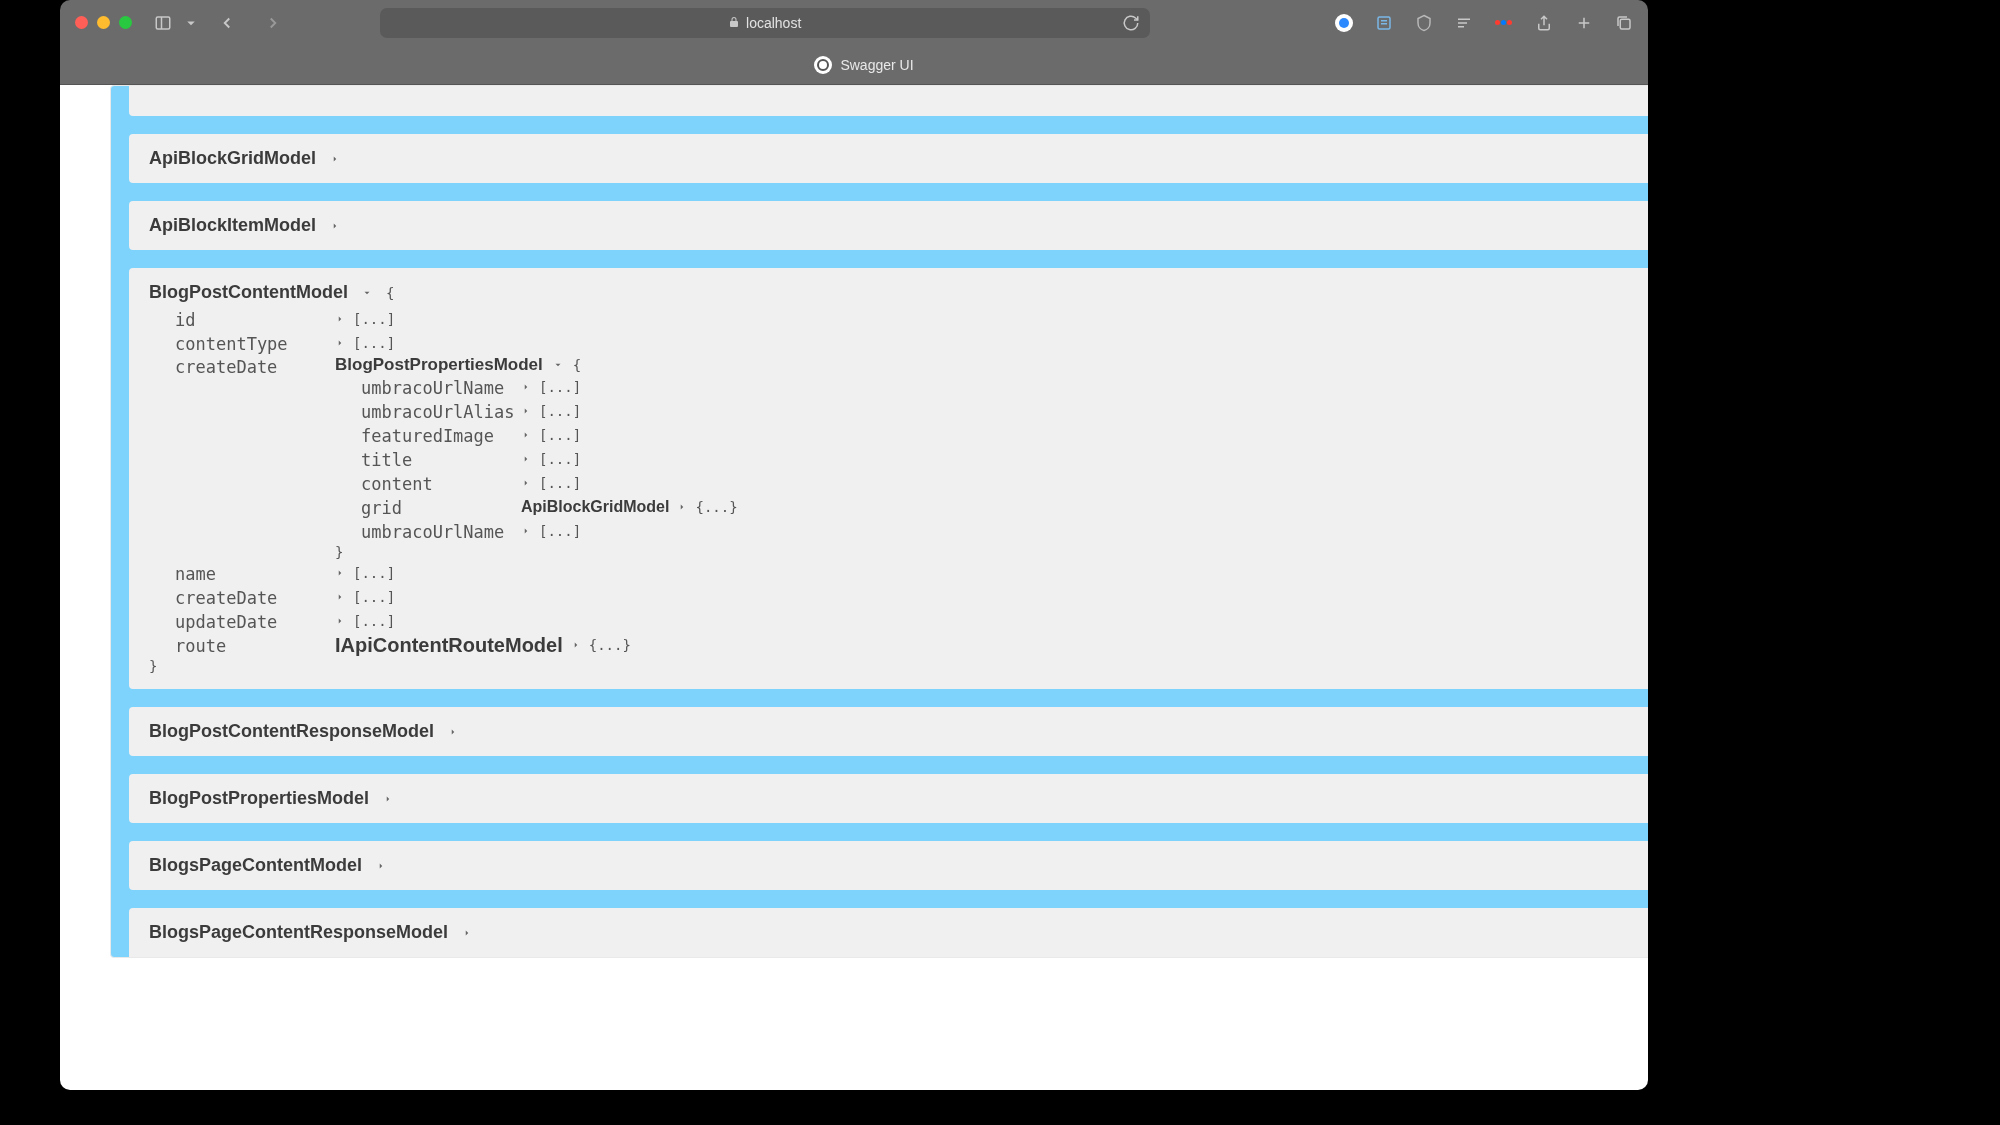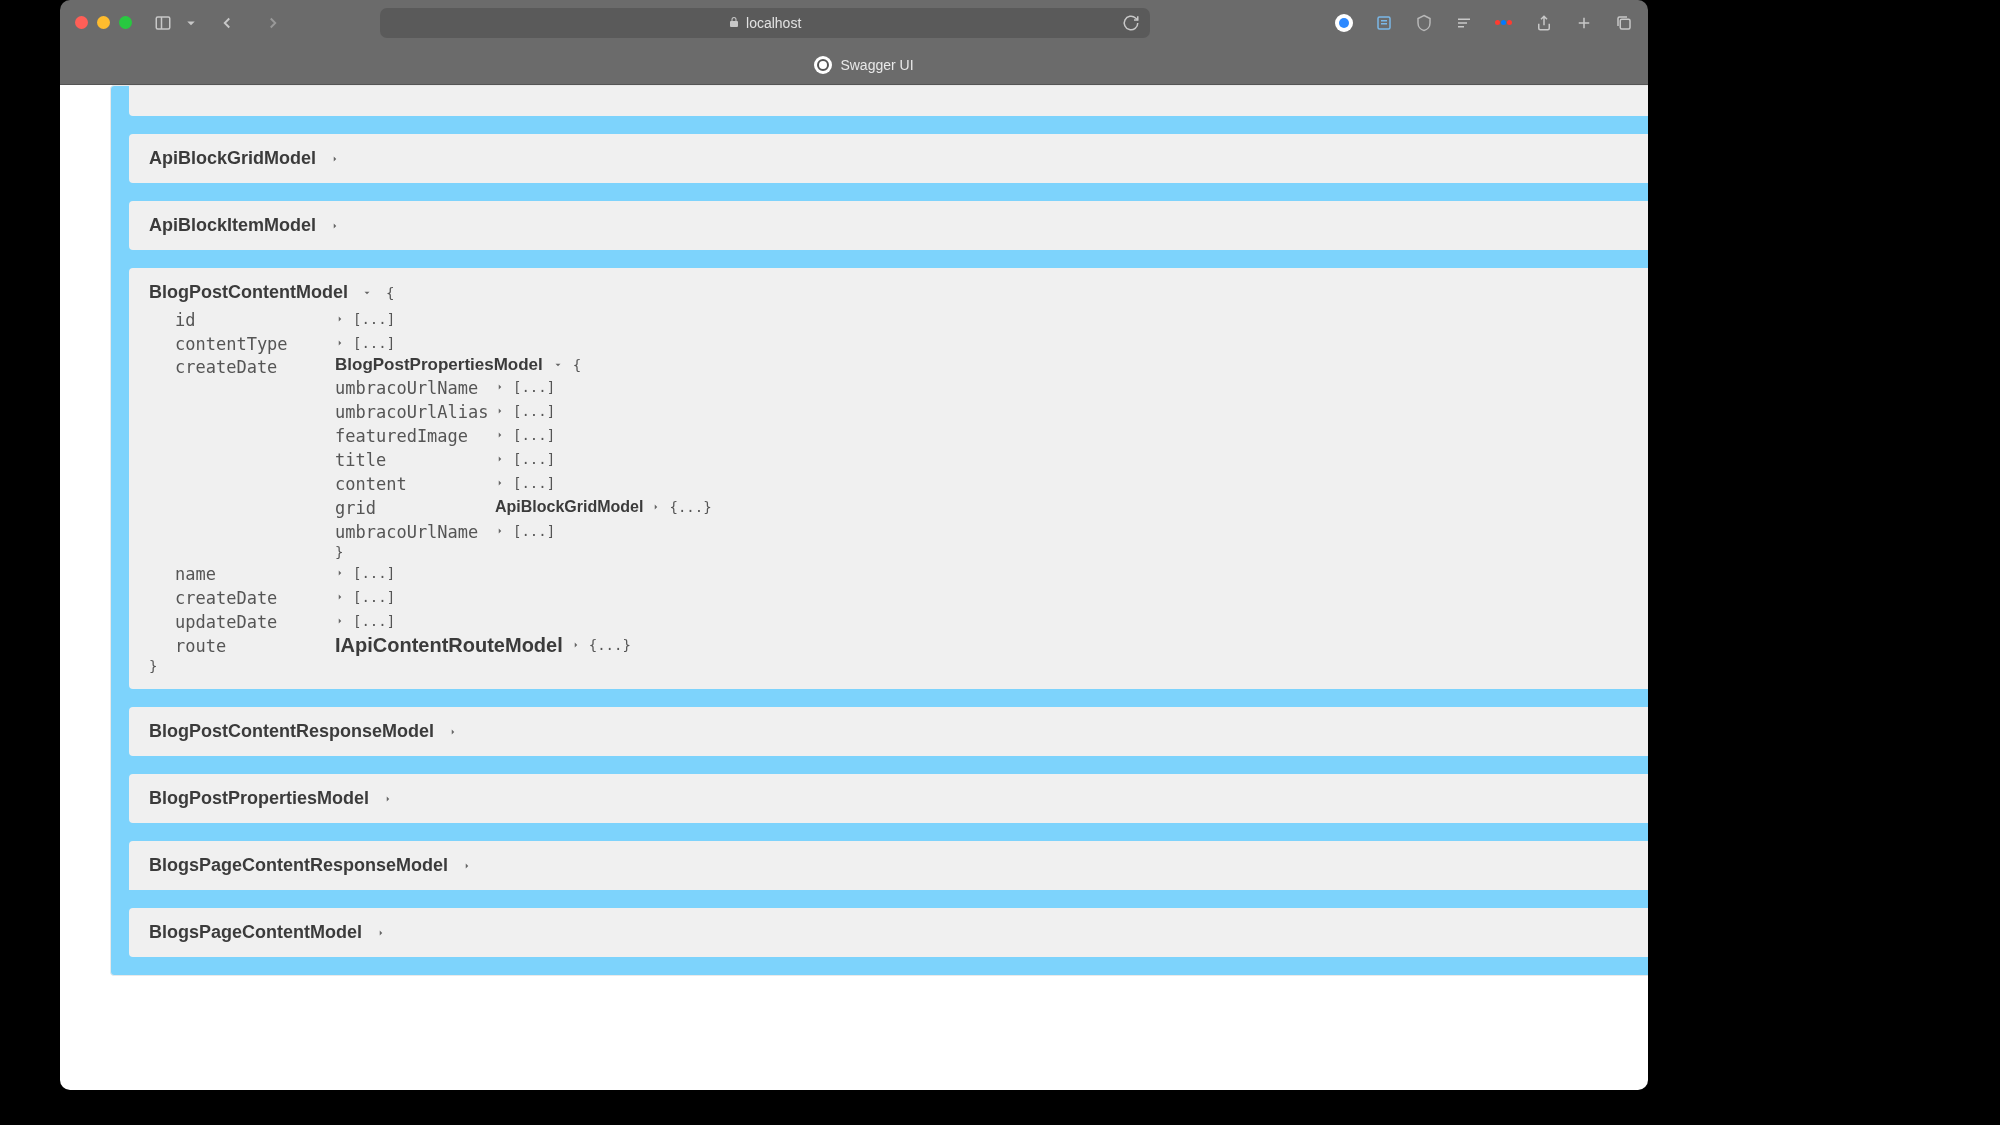--- a/index.html
+++ b/index.html
@@ -117,21 +117,21 @@
 .chevron svg { width: 10px; height: 10px; }
 .brace { font-family: monospace; font-size: 14px; color: #555; }
 .collapsed-content { font-family: monospace; font-size: 14px; color: #555; }
 
 .prop-table { margin-left: 26px; margin-top: 4px; }
 .prop-row { display: flex; align-items: center; min-height: 24px; }
 .prop-key { width: 160px; font-family: monospace; font-size: 17px; color: #555; font-weight: 400; padding-top:2px;}
 .prop-val { display: flex; align-items: center; gap: 8px; }
 
 .inner-props .prop-key { width: 160px; }
-.inner-props { }
+.inner-props { margin-left: 26px; }
 
 .nested-model-name { font-size: 17px; font-weight: 700; color: #3b3b3b; }
 
 .truncated-partial {
   background: #f0f0f0;
   border-radius: 4px;
   margin: 0 18px 18px 18px;
   height: 30px;
 }
 
@@ -469,34 +469,34 @@
           <div class="model-header">
             <span class="model-name">BlogPostPropertiesModel</span>
             <span class="chevron">
                 <svg viewBox="0 0 24 24" fill="#666">
                   <path d="M9 6l6 6-6 6z"></path>
                 </svg>
               </span>
           </div>
         </div>
 
-        <div class="model-block" style="margin-bottom:0; border-radius:4px 4px 0 0;">
-          <div class="model-header">
-            <span class="model-name">BlogsPageContentResponseModel</span>
+        <div class="model-block">
+          <div class="model-header">
+            <span class="model-name">BlogsPageContentModel</span>
             <span class="chevron">
                 <svg viewBox="0 0 24 24" fill="#666">
                   <path d="M9 6l6 6-6 6z"></path>
                 </svg>
               </span>
           </div>
         </div>
 
-        <div class="model-block">
-          <div class="model-header">
-            <span class="model-name">BlogsPageContentModel</span>
+        <div class="model-block" style="margin-bottom:0; border-radius:4px 4px 0 0;">
+          <div class="model-header">
+            <span class="model-name">BlogsPageContentResponseModel</span>
             <span class="chevron">
                 <svg viewBox="0 0 24 24" fill="#666">
                   <path d="M9 6l6 6-6 6z"></path>
                 </svg>
               </span>
           </div>
         </div>
 
       </div>
     </div>

